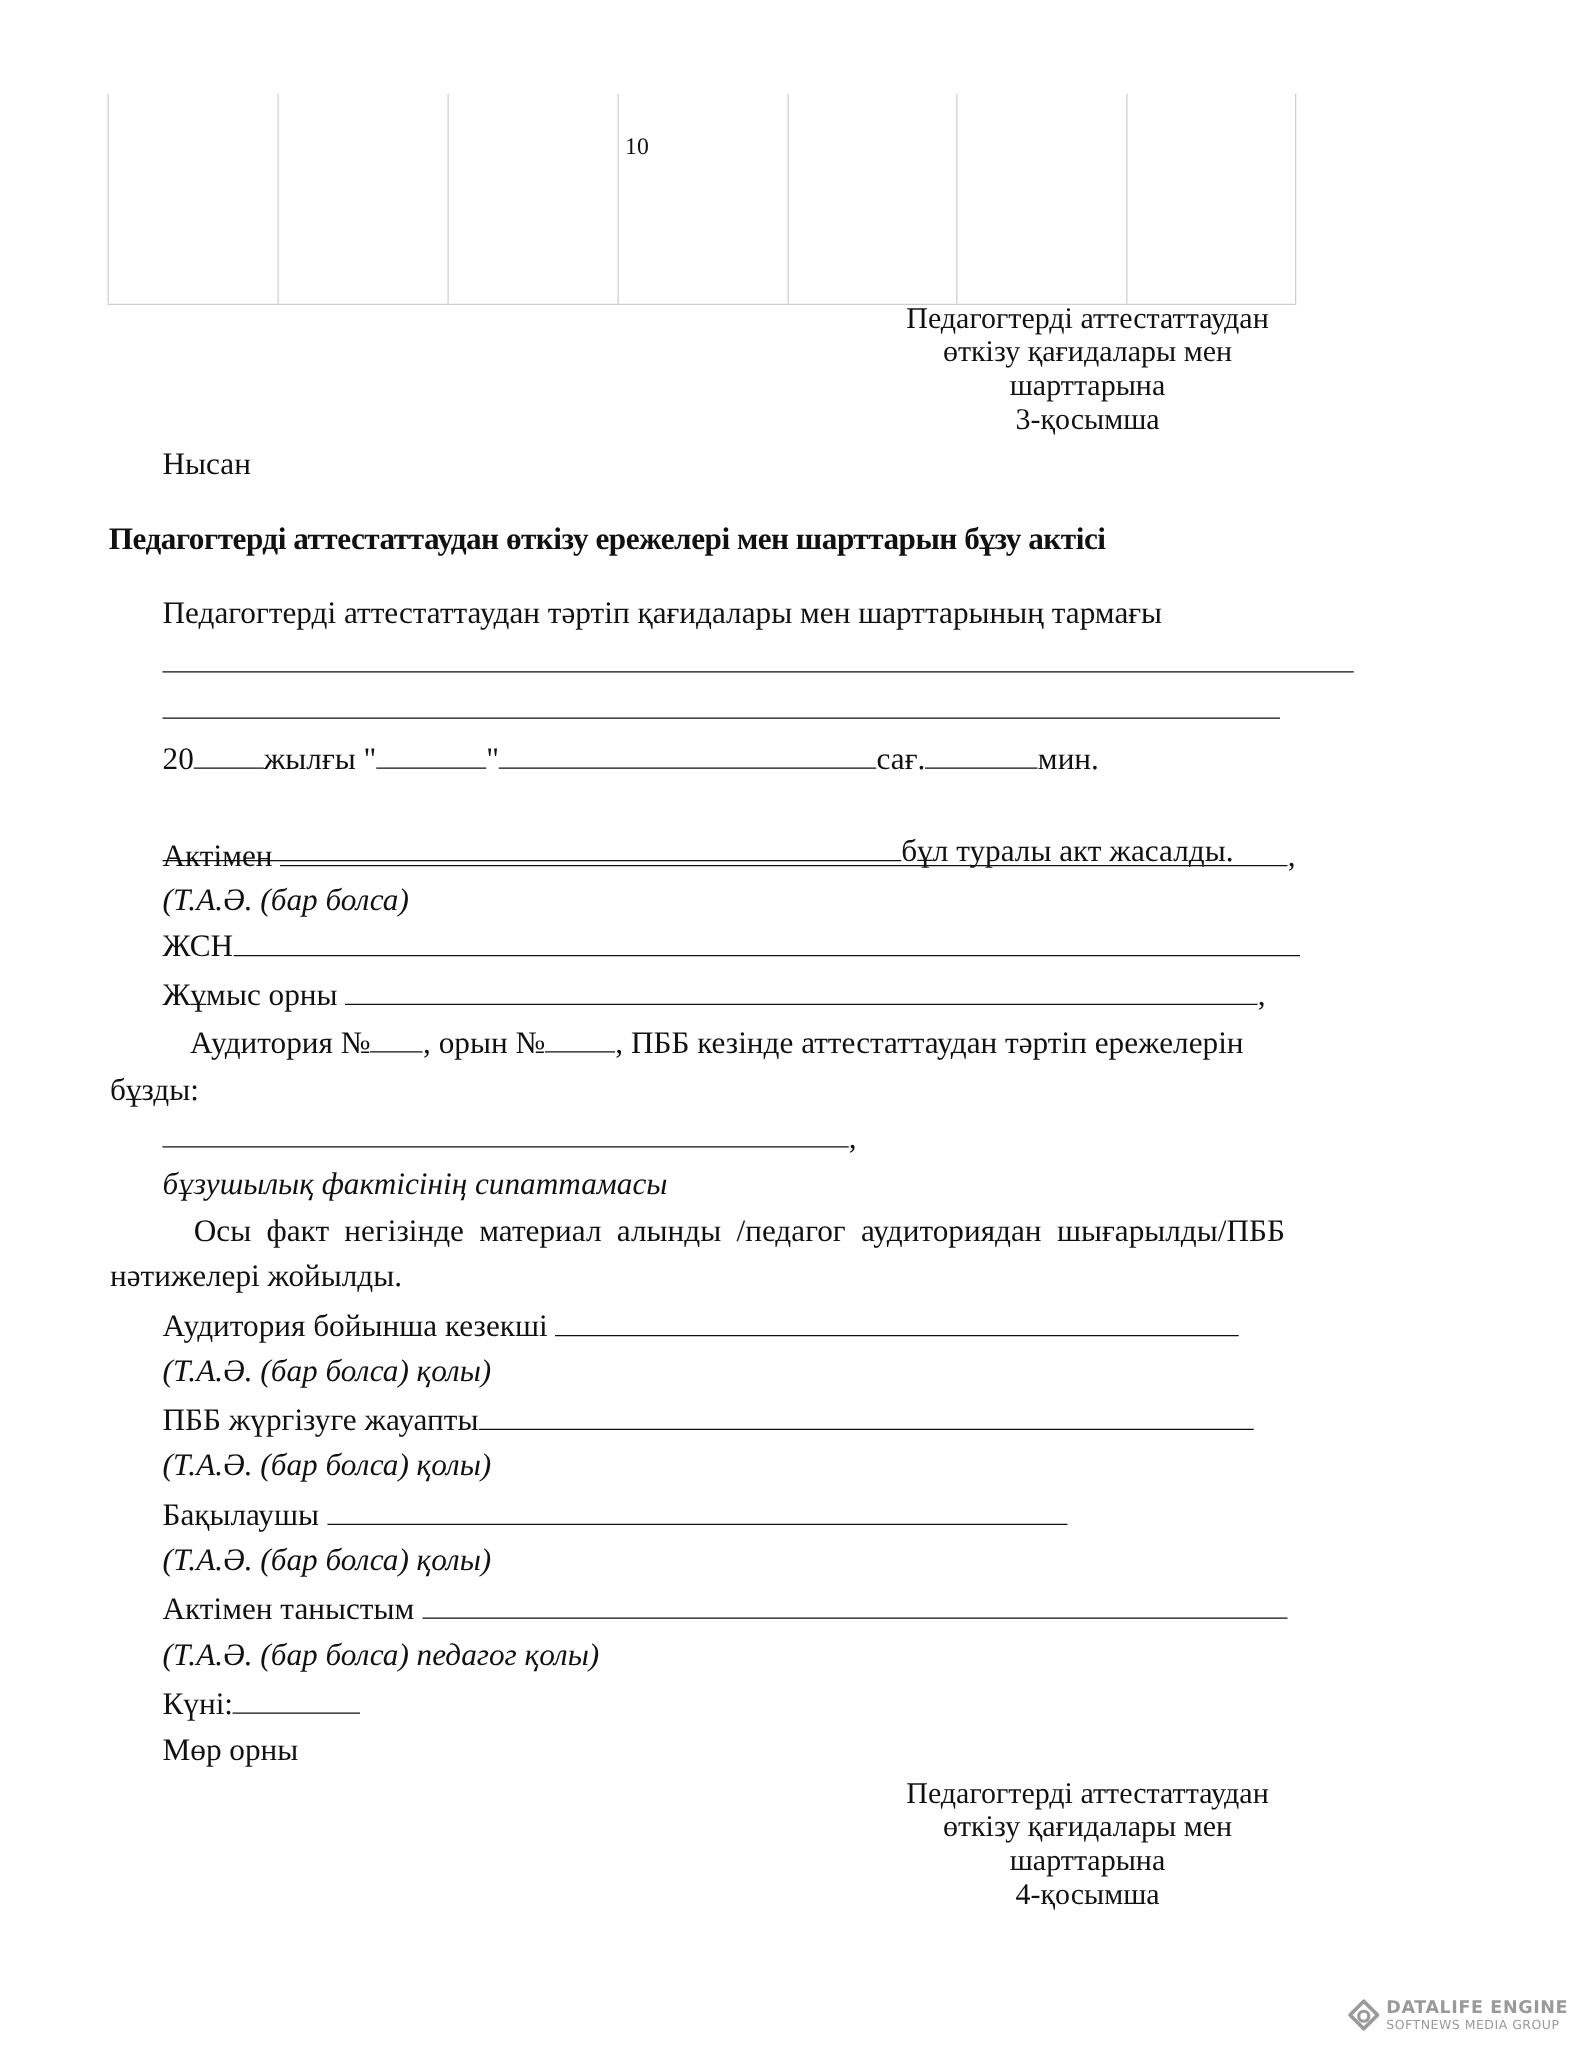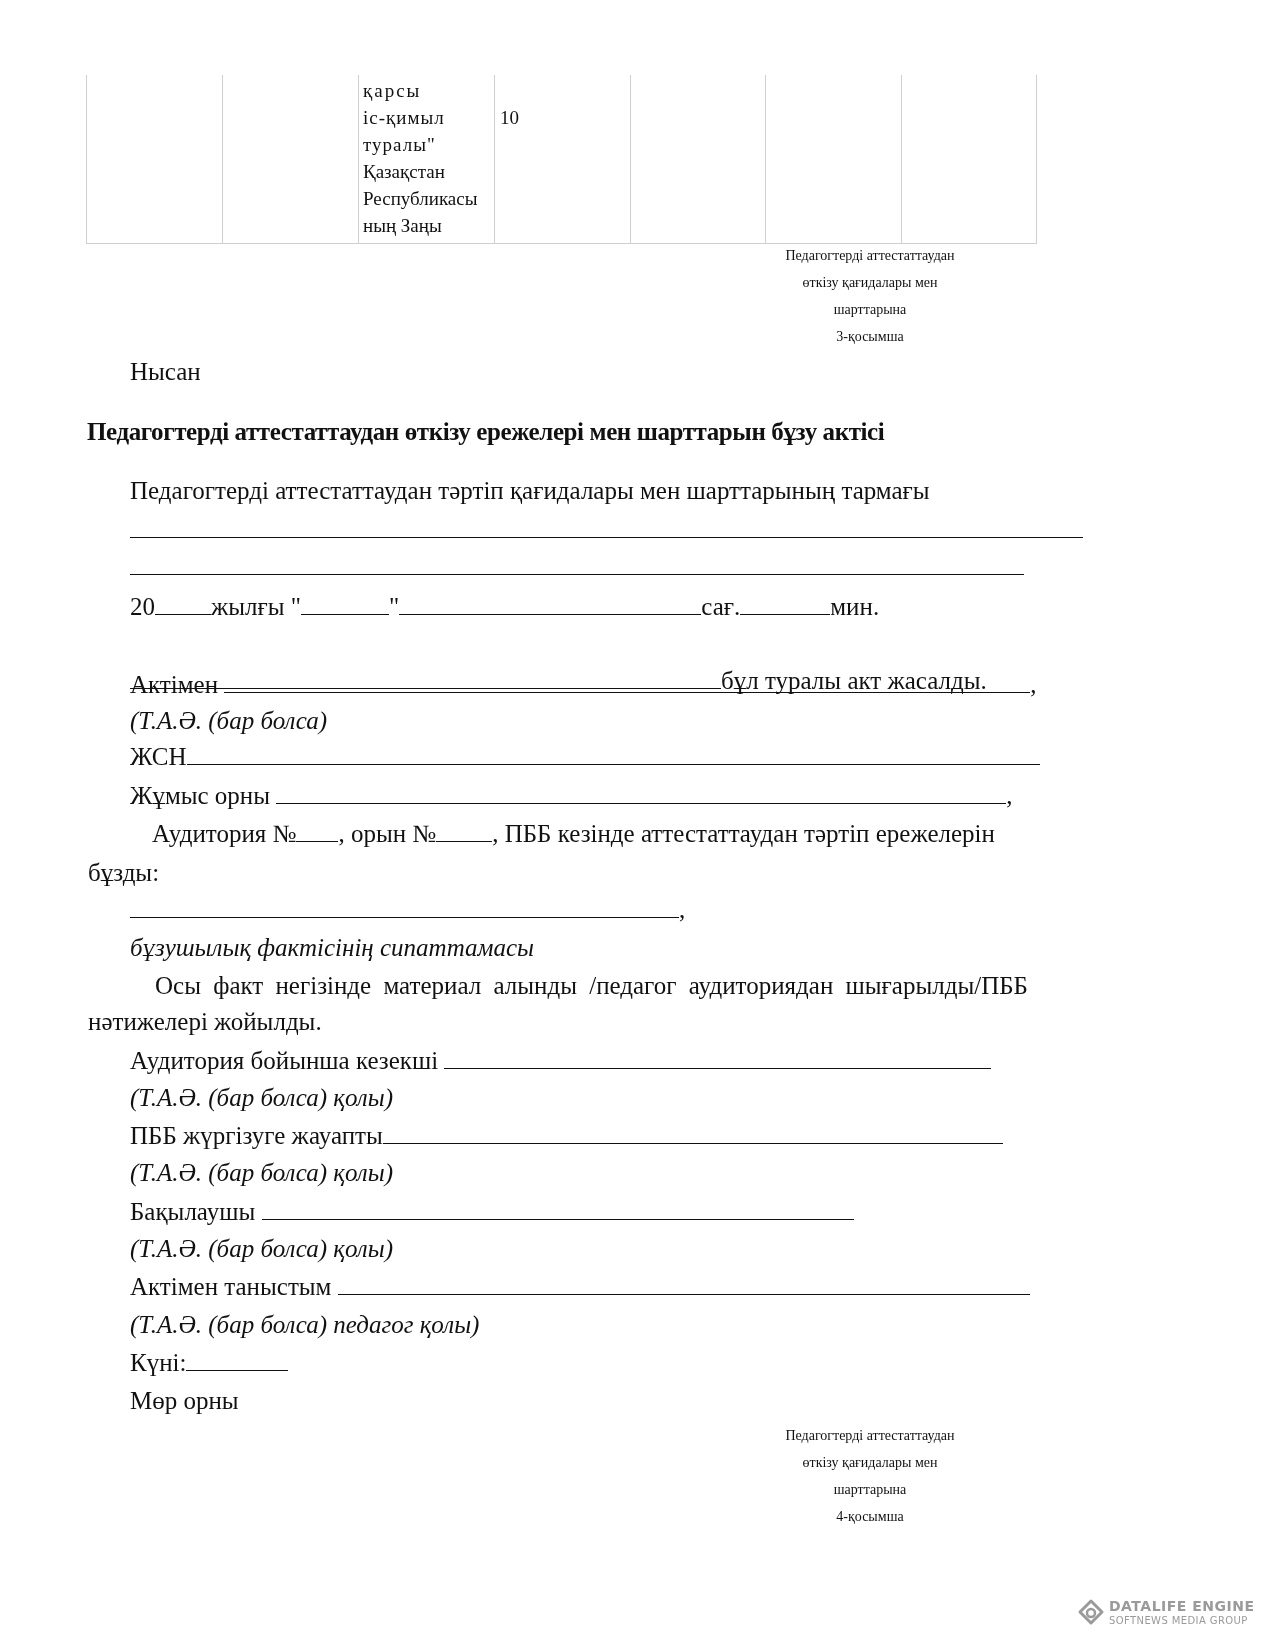--- a/index.html
+++ b/index.html
@@ -8,49 +8,41 @@
   .abs { position: absolute; white-space: nowrap; }
   .t { font-size: 25px; line-height: 30px; }
   .i { font-style: italic; }
   .u { display: inline-block; border-bottom: 1.5px solid #111; height: 22px; vertical-align: baseline; }
   
   .tbl { position: absolute; left: 86px; top: 75px; width: 951px; height: 168px;
          border-bottom: 1.5px solid #cfcfcf; }
   .col { position: absolute; top: 0; bottom: 0; border-left: 1.5px solid #cfcfcf; }
   .cell-text { position: absolute; font-size: 19px; line-height: 27px; }
   .appendix { position: absolute; left: 720px; width: 300px; text-align: center;
-              font-size: 14px; line-height: 27px; }
+              font-size: 24px; line-height: 27px; }
   .title { font-weight: bold; font-size: 25px; letter-spacing: -0.4px; }
   .wm { position: absolute; left: 1077px; top: 1598px; width: 190px; height: 30px; color: #9a9a9a;
         font-family: "DejaVu Sans", sans-serif; }
   .wm .name { position: absolute; left: 32px; top: 0px; font-size: 14px; font-weight: bold; letter-spacing: 0.5px; }
   .wm .sub { position: absolute; left: 32px; top: 17px; font-size: 10px; letter-spacing: 0.4px; }
   .wm svg { position: absolute; left: 0; top: 0; }
 </style>
 </head>
 <body>
 
 <div class="tbl">
   <div class="col" style="left:0"></div>
   <div class="col" style="left:136px"></div>
   <div class="col" style="left:272px"></div>
   <div class="col" style="left:408px"></div>
   <div class="col" style="left:544px"></div>
   <div class="col" style="left:679px"></div>
   <div class="col" style="left:815px"></div>
   <div class="col" style="left:950px"></div>
 
-  <div class="cell-text" style="left:277px; top:2px;">
-    <div style="letter-spacing:2px">қарсы</div>
-    <div style="letter-spacing:1px">іс-қимыл</div>
-    <div style="letter-spacing:1px">туралы"</div>
-    <div>Қазақстан</div>
-    <div>Республикасы</div>
-    <div>ның Заңы</div>
-  </div>
   <div class="cell-text" style="left:414px; top:29px;font-family:Liberation Serif, serif;">10</div>
 </div>
 
 <div class="appendix" style="top:242px;">
   <div>Педагогтерді аттестаттаудан</div>
   <div>өткізу қағидалары мен</div>
   <div>шарттарына</div>
   <div>3-қосымша</div>
 </div>
 

